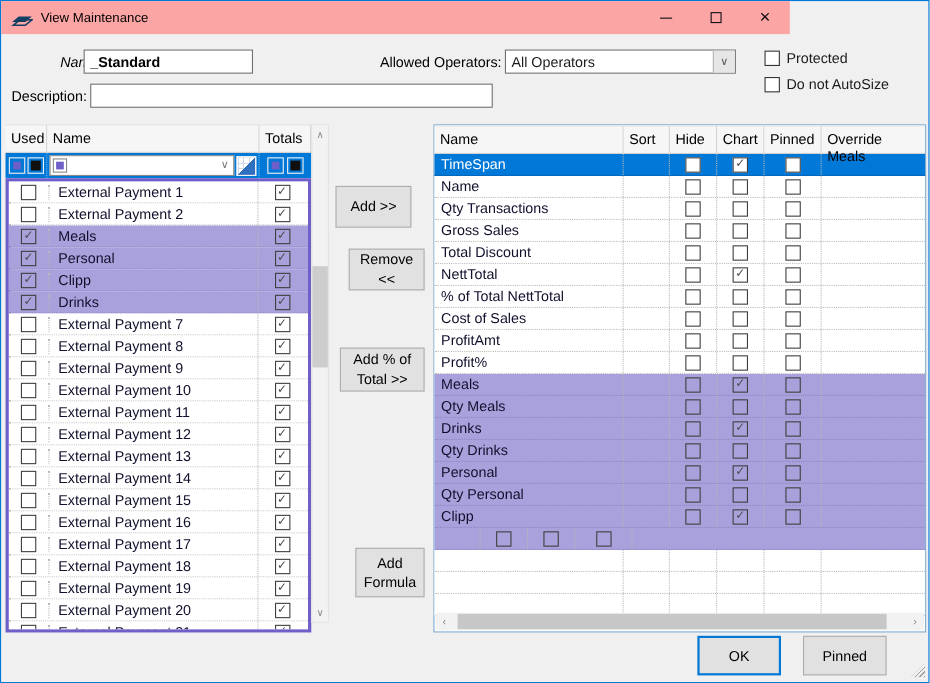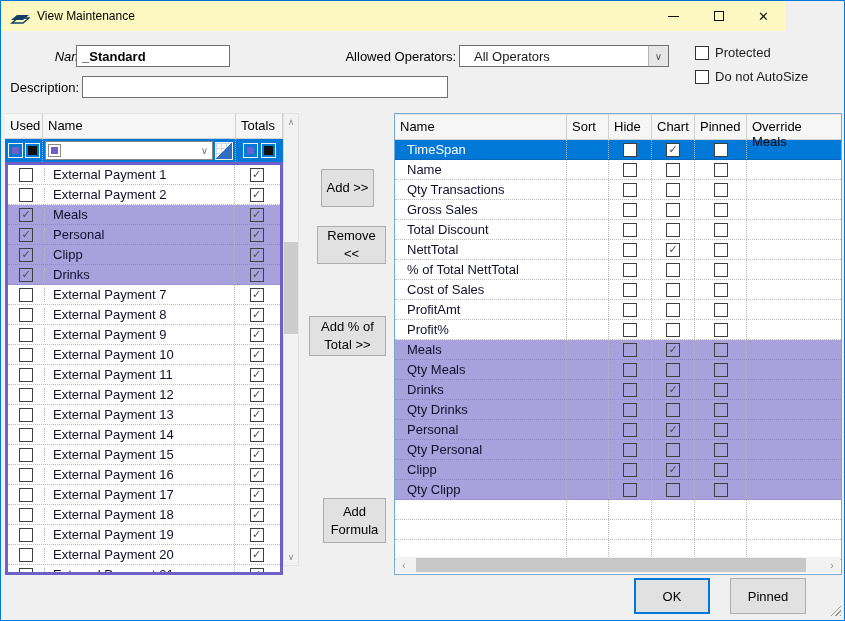--- a/index.html
+++ b/index.html
@@ -4,33 +4,33 @@
 <style>
   * { margin:0; padding:0; box-sizing:border-box; }
   html,body { width:845px; height:621px; }
   body {
     font-family:"Liberation Sans","DejaVu Sans",sans-serif;
     font-size:13px; color:#1c1c1c; background:#f0f0f0;
     border:1px solid var(--accent,#0078d7);
     position:relative; overflow:hidden;
   }
   
-  .titlebar { position:absolute; left:0; top:0; width:785px; height:30px; background:#fef9c3; display:flex; align-items:center; }
+  .titlebar { position:absolute; left:0; top:0; width:717px; height:30px; background:#fca5a5; display:flex; align-items:center; }
   .app-icon { width:20px; height:16px; margin-left:9px; }
   .title-text { margin-left:7px; font-size:12px; color:#000; }
   .win-controls { position:absolute; right:0; top:0; height:30px; display:flex; }
   .win-btn { width:45px; height:30px; display:flex; align-items:center; justify-content:center; color:#111; font-size:13px; cursor:default; }
   .win-btn .box { width:10px; height:10px; border:1px solid #111; display:block; }
   .win-btn .dash { width:11px; height:1px; background:#111; display:block; }
 
   
   .lbl { position:absolute; color:#000; }
   .tb { position:absolute; background:#fff; border:1px solid #707070; padding:1px 5px; font-size:13px; display:flex; align-items:center; color:#000; }
   .combo { position:absolute; background:#fff; border:1px solid #707070; display:flex; align-items:center; }
-  .combo .val { flex:1; padding-left:14px; }
+  .combo .val { flex:1; padding-left:5px; }
   .combo .drop { width:20px; height:100%; background:#e6e6e6; border-left:1px solid #b5b5b5; display:flex; align-items:center; justify-content:center; color:#555; font-size:10px; }
   .fchk { position:absolute; display:flex; align-items:center; gap:6px; }
   .fchk .box { width:14px; height:14px; background:#fff; border:1px solid #333; }
 
   
   .hdr-cell { background:#f6f6f6; border-right:1px solid #d0d0d0; border-bottom:1px solid #d0d0d0; border-top:1px solid #e3e3e3; padding:4px 4px 0 5px; color:#000; height:26px; }
   .cb { width:14px; height:14px; border:1px solid #3f3f3f; display:inline-flex; align-items:center; justify-content:center; font-size:11px; line-height:1; color:#4c4c4c; background:transparent; }
   .dotted-r { border-right:1px dotted #b8b8b8; }
 
   
@@ -67,21 +67,21 @@
 
   
   .right-grid { position:absolute; left:393px; top:112px; width:448px; height:462px; border:1px solid #79a8d0; background:#fff; }
   .rg-head { display:flex; }
   .rrow { display:flex; height:20px; align-items:center; border-bottom:1px dotted #bdbdbd; background:#fff; }
   .rrow.hl { background:var(--hl,#a8a1db); border-bottom:1px dotted #8f87c4; }
   .rrow.sel { background:var(--accent,#0078d7); border-bottom:1px solid #0068bd; }
   .rrow.sel .r-name { color:#fff; }
   .rrow.sel .cb { background:#fff; }
   .rc { height:100%; display:flex; align-items:center; }
-  .r-name { width:172px; padding-left:12px; color:#10102c; }
+  .r-name { width:172px; padding-left:6px; color:#10102c; }
   .r-sort { width:42px; } .r-hide { width:43px; justify-content:center; }
   .r-chart { width:43px; justify-content:center; } .r-pin { width:52px; justify-content:center; }
   .r-ovr { width:94px; border-right:none !important; }
   .hscroll { position:absolute; left:1px; bottom:1px; width:444px; height:16px; background:#f2f2f2; display:flex; align-items:center; }
   .h-thumb { position:absolute; left:20px; width:390px; top:1px; height:14px; background:#c7c7c7; }
   .sc-left,.sc-right { width:16px; height:16px; display:flex; align-items:center; justify-content:center; color:#8a8a8a; font-size:10px; z-index:2; }
   .sc-right { margin-left:auto; }
 
   
   .footbtn { position:absolute; top:577px; width:76px; height:36px; background:#e1e1e1; border:1px solid #adadad; display:flex; align-items:center; justify-content:center; font-size:13px; color:#000; }
@@ -356,21 +356,21 @@
         </div>
       </div>
   </div>
   <div class="vscroll">
     <div class="sc-btn">∧</div>
     <div class="v-thumb"></div>
     <div class="sc-btn" style="margin-top:auto;">∨</div>
   </div>
 </div>
 
-<div class="midbtn" style="left:320px;top:168px;width:53px;height:38px;">Add &gt;&gt;</div>
+<div class="midbtn" style="left:304px;top:168px;width:69px;height:38px;">Add &gt;&gt;</div>
 <div class="midbtn" style="left:316px;top:225px;width:69px;height:38px;">Remove &lt;&lt;</div>
 <div class="midbtn" style="left:308px;top:315px;width:77px;height:40px;">Add % of Total &gt;&gt;</div>
 <div class="midbtn" style="left:322px;top:497px;width:63px;height:45px;">Add Formula</div>
 
 <div class="right-grid">
   <div class="rg-head">
     <div class="hdr-cell" style="width:172px;">Name</div>
     <div class="hdr-cell" style="width:42px;">Sort</div>
     <div class="hdr-cell" style="width:43px;">Hide</div>
     <div class="hdr-cell" style="width:43px;">Chart</div>
@@ -610,21 +610,20 @@
         </div>
         <div class="rc r-chart dotted-r">
           <span class="cb checked">✓</span>
         </div>
         <div class="rc r-pin dotted-r">
           <span class="cb"></span>
         </div>
         <div class="rc r-ovr"></div>
       </div>
       <div class="rrow hl">
-        <div class="rc r-name dotted-r">Qty Clipp</div>
         <div class="rc r-sort dotted-r"></div>
         <div class="rc r-hide dotted-r">
           <span class="cb"></span>
         </div>
         <div class="rc r-chart dotted-r">
           <span class="cb"></span>
         </div>
         <div class="rc r-pin dotted-r">
           <span class="cb"></span>
         </div>

